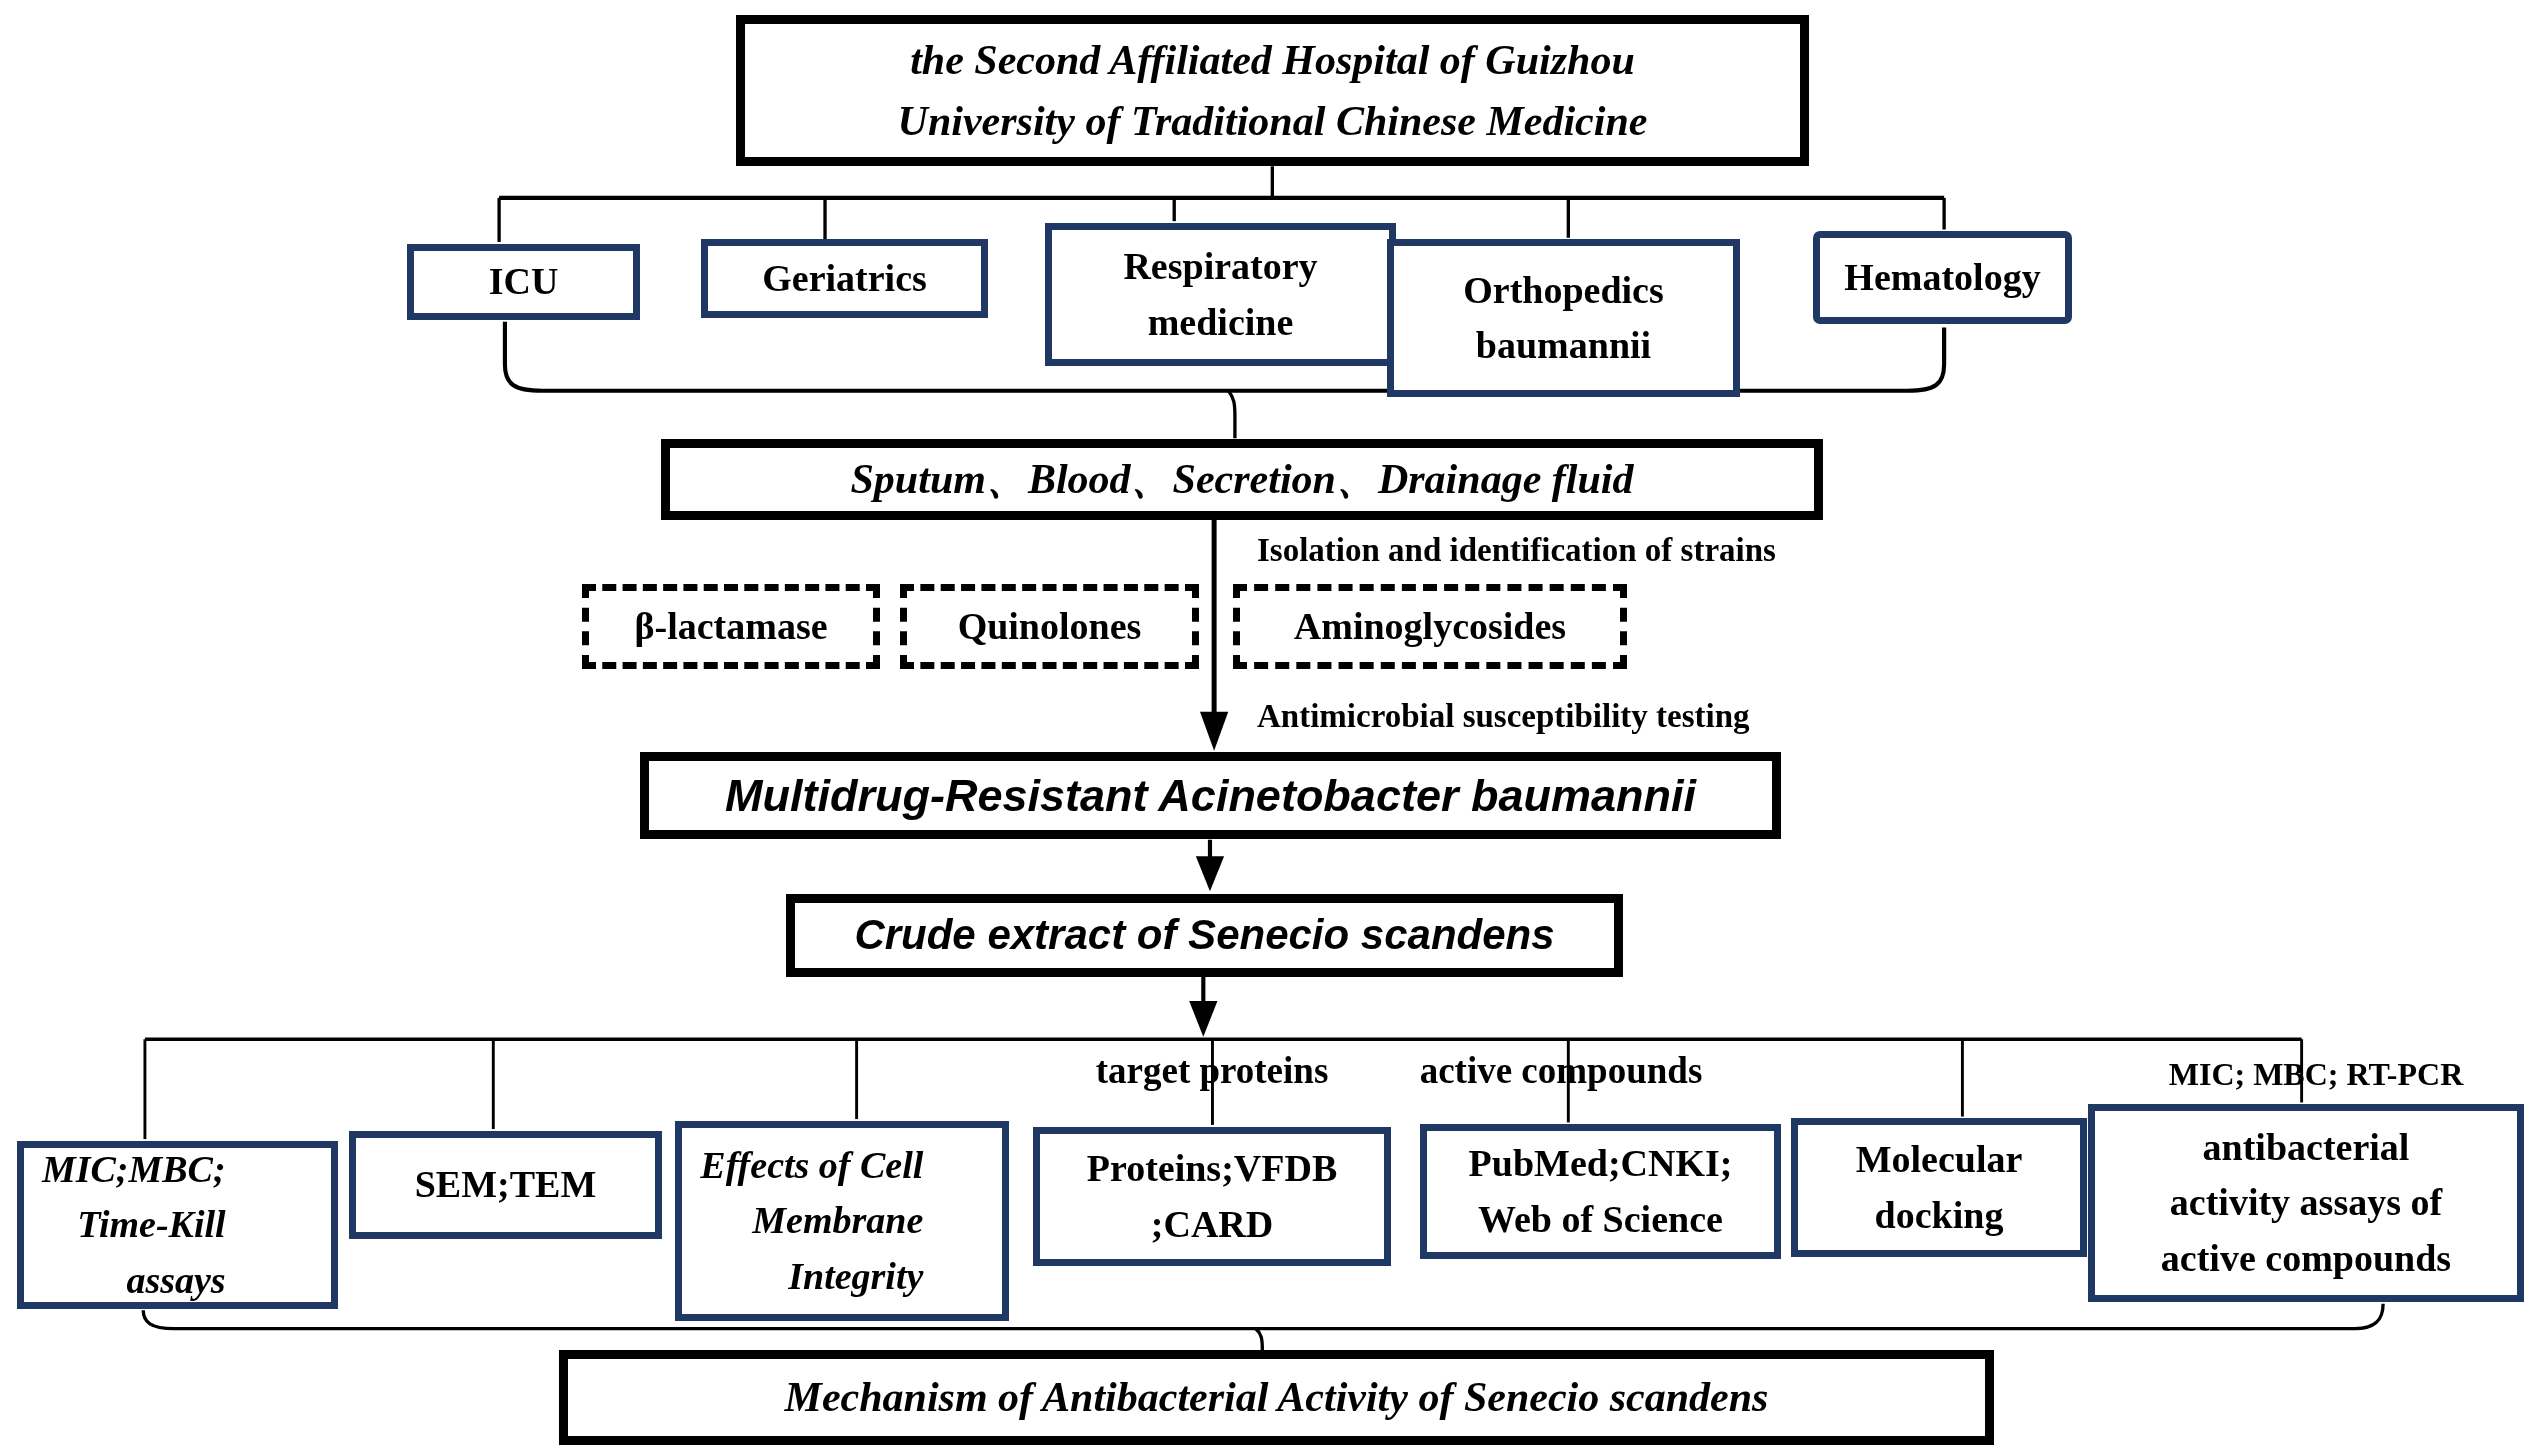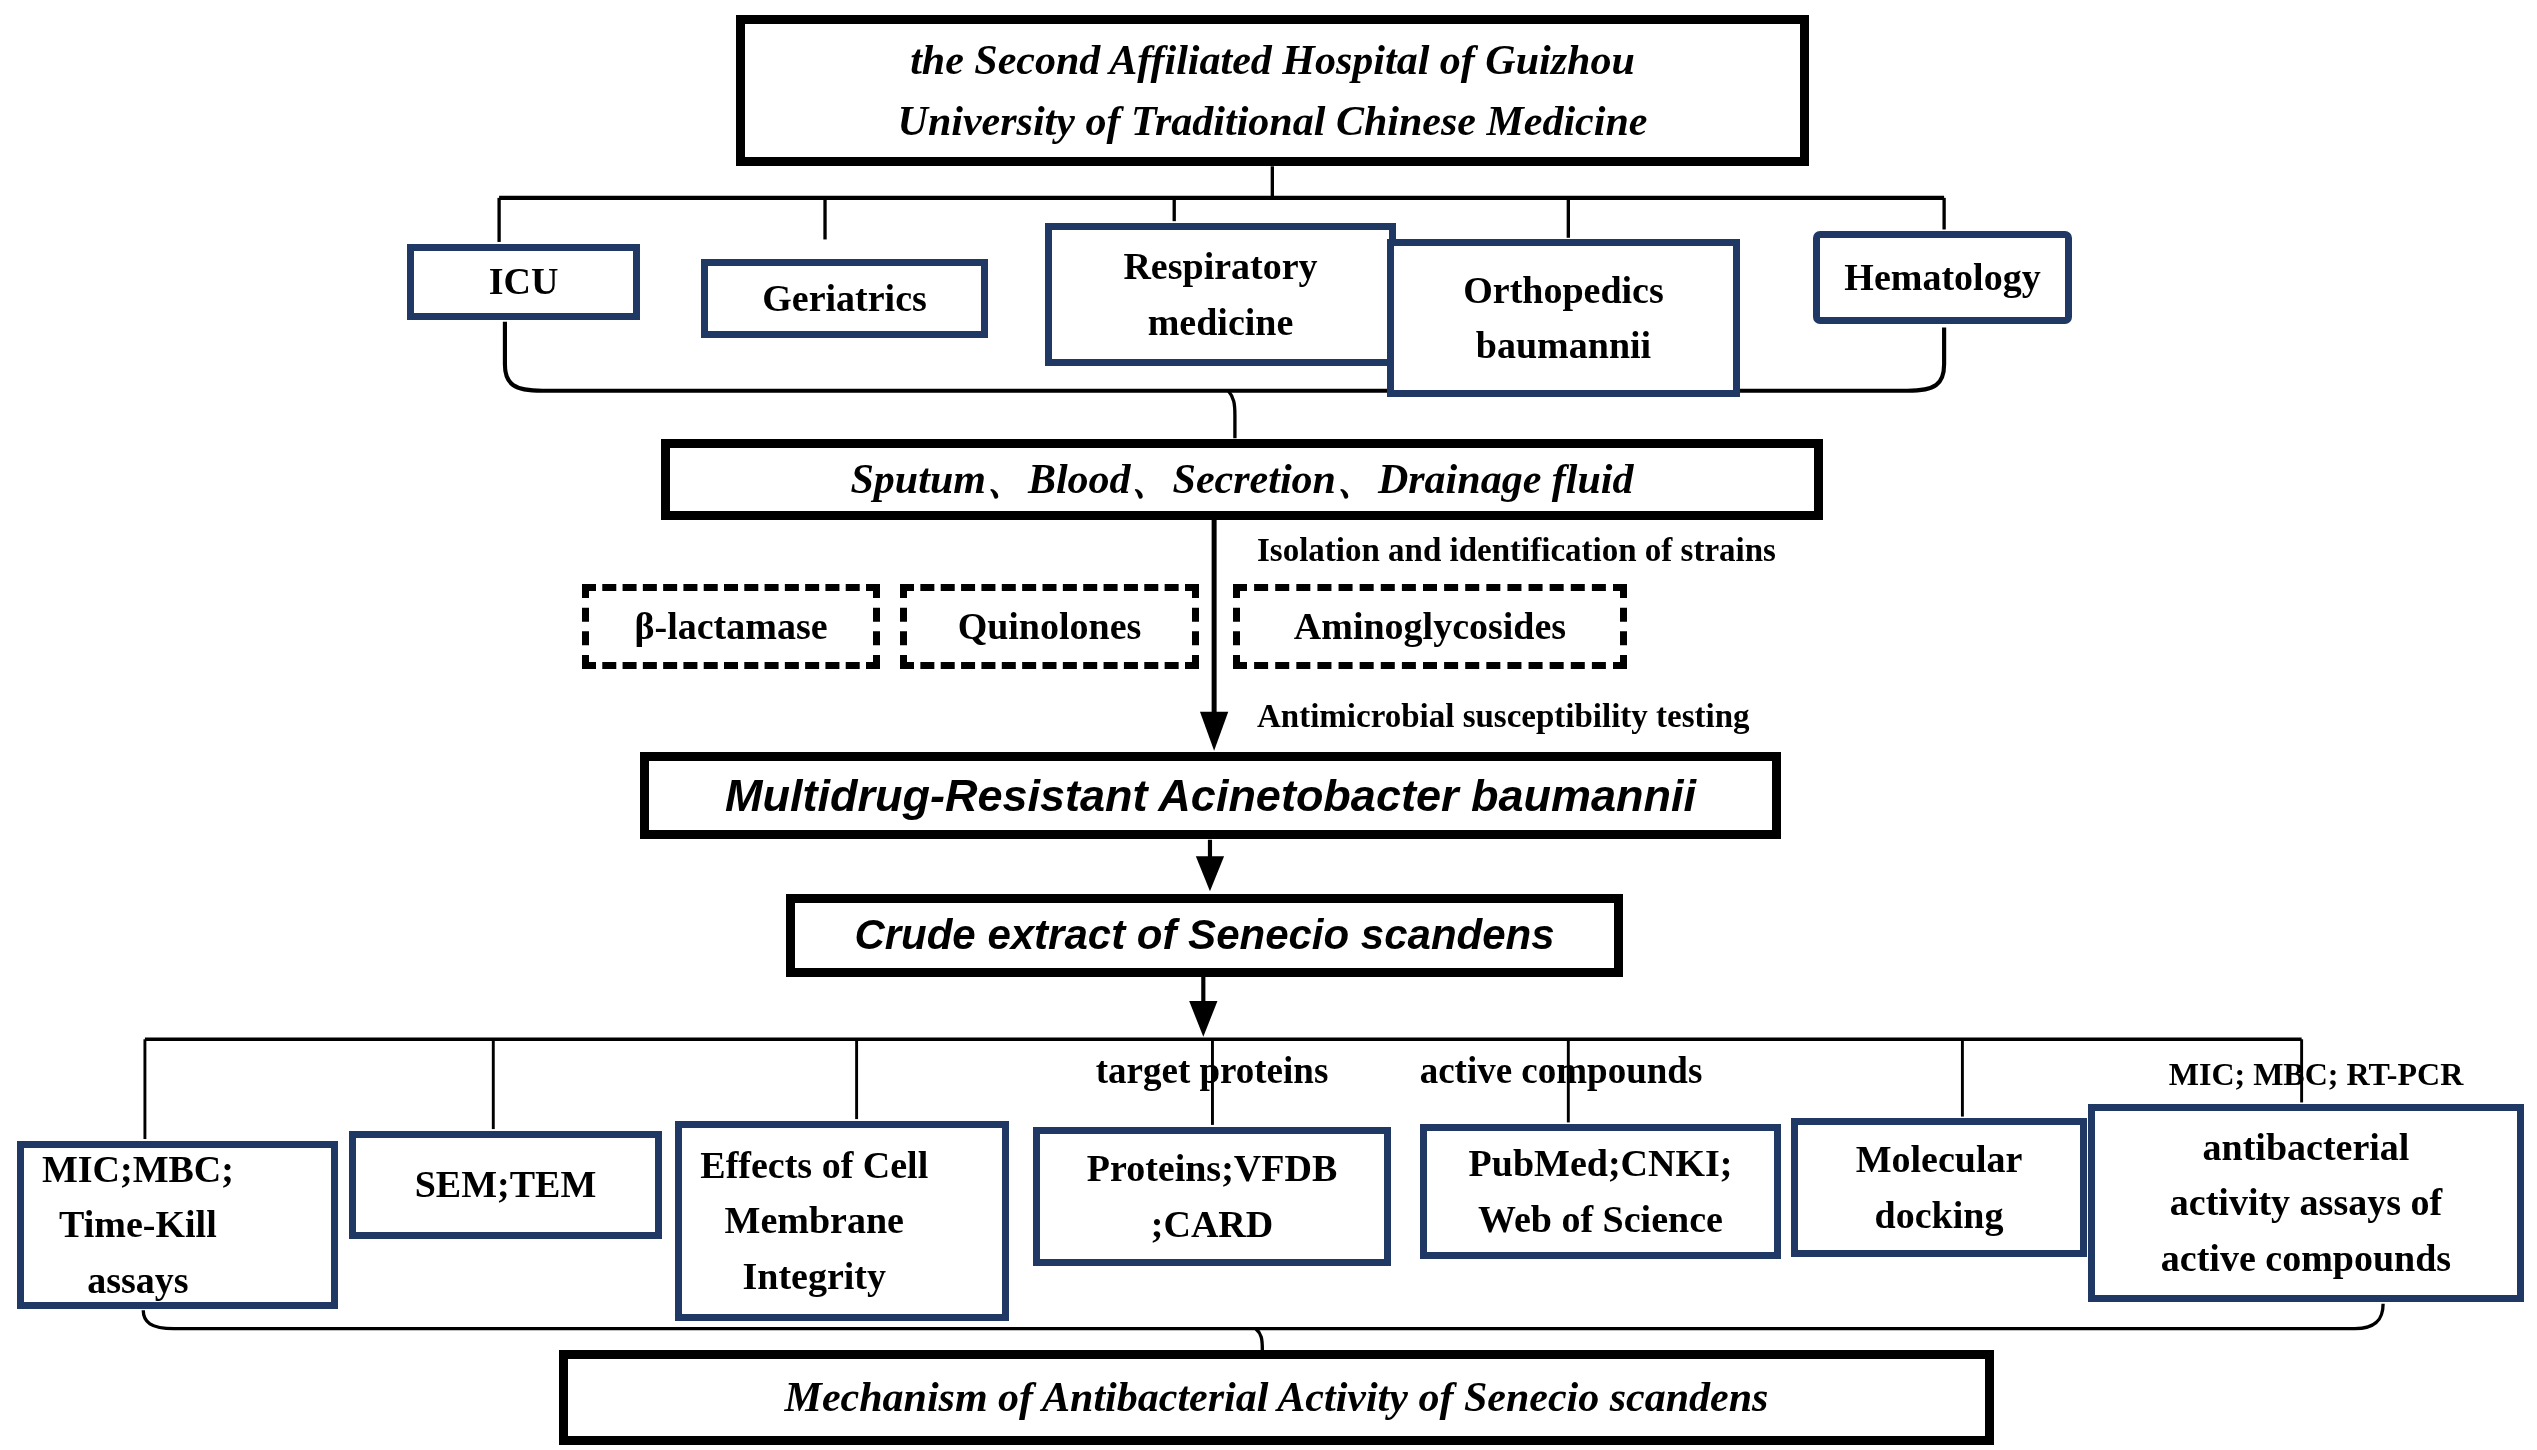--- a/index.html
+++ b/index.html
@@ -5,21 +5,21 @@
   html,body{margin:0;padding:0;background:#fff;}
   #canvas{position:relative;width:2538px;height:1450px;background:#ffffff;overflow:hidden;
           font-family:"Liberation Serif","DejaVu Serif","DejaVu Sans",serif;}
   .box{position:absolute;box-sizing:border-box;background:#fff;display:flex;align-items:center;
        justify-content:center;text-align:center;white-space:pre-line;color:#000;font-weight:700;
        line-height:1.45;}
   .black{border:9.1px solid #000;font-size:42px;font-style:italic;}
   .navy{border:7.5px solid #1f3864;font-size:38px;}
   .dashed{border:7.5px dashed #000;font-size:38px;background:transparent;}
   .sans{font-family:"Liberation Sans","DejaVu Sans",sans-serif;}
-  .left{justify-content:flex-start;text-align:center;padding-left:18.3px;}
+  .left{justify-content:flex-start;text-align:right;padding-left:18.3px;font-style:italic;}
   .lbl{position:absolute;color:#000;font-weight:700;white-space:nowrap;}
   svg.wires{position:absolute;left:0;top:0;width:2538px;height:1450px;}
   svg.wires path{stroke:#000;fill:none;}
   svg.wires polygon{fill:#000;stroke:none;}
 </style>
 </head>
 <body>
 
 <div id="canvas">
 
@@ -54,21 +54,21 @@
     <path stroke-width="3.5" d="M2768 1250 V1326"></path>
 
     <path stroke-width="4" d="M172 1576 C172 1590 181 1598 209 1598 H2832 C2858 1598 2866 1586 2866 1568"></path>
     <path stroke-width="4" d="M1510 1598 C1517 1604 1518 1610 1518 1624"></path>
   </svg>
 
   <div class="box black" style="left:736px;top:15px;width:1073px;height:151px;">the Second Affiliated Hospital of Guizhou
 University of Traditional Chinese Medicine</div>
 
   <div class="box navy" style="left:407px;top:244px;width:233px;height:76px;">ICU</div>
-  <div class="box navy" style="left:701px;top:259px;width:287px;height:79px;">Geriatrics</div>
+  <div class="box navy" style="left:701px;top:239px;width:287px;height:79px;">Geriatrics</div>
   <div class="box navy" style="left:1045px;top:223px;width:351px;height:143px;">Respiratory
 medicine</div>
   <div class="box navy" style="left:1387px;top:239px;width:353px;height:158px;">Orthopedics
 baumannii</div>
   <div class="box navy" style="left:1813px;top:231px;width:259px;height:93px;border-radius:7px;">Hematology</div>
 
   <div class="box black" style="left:661px;top:439px;width:1162px;height:81px;">Sputum、Blood、Secretion、Drainage fluid</div>
 
   <div class="lbl" style="left:1257px;top:532px;font-size:33px;">Isolation and identification of strains</div>
 

